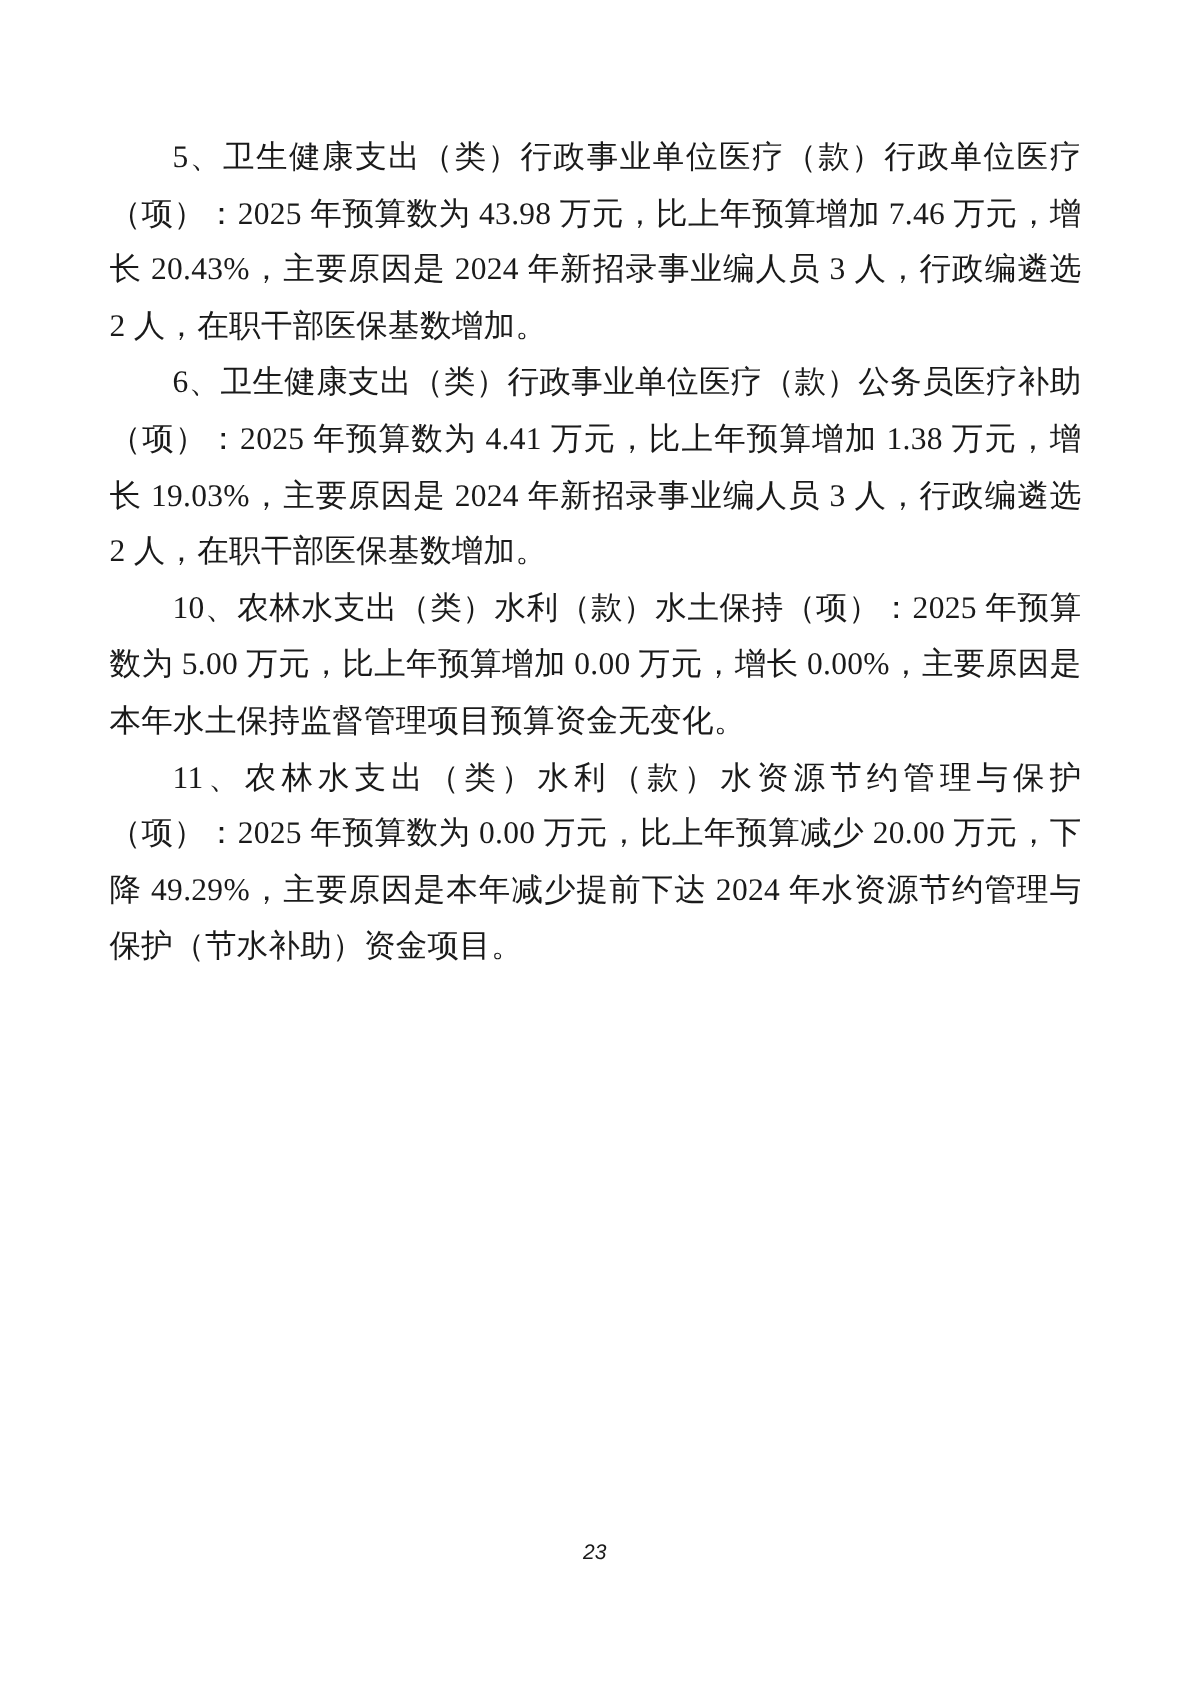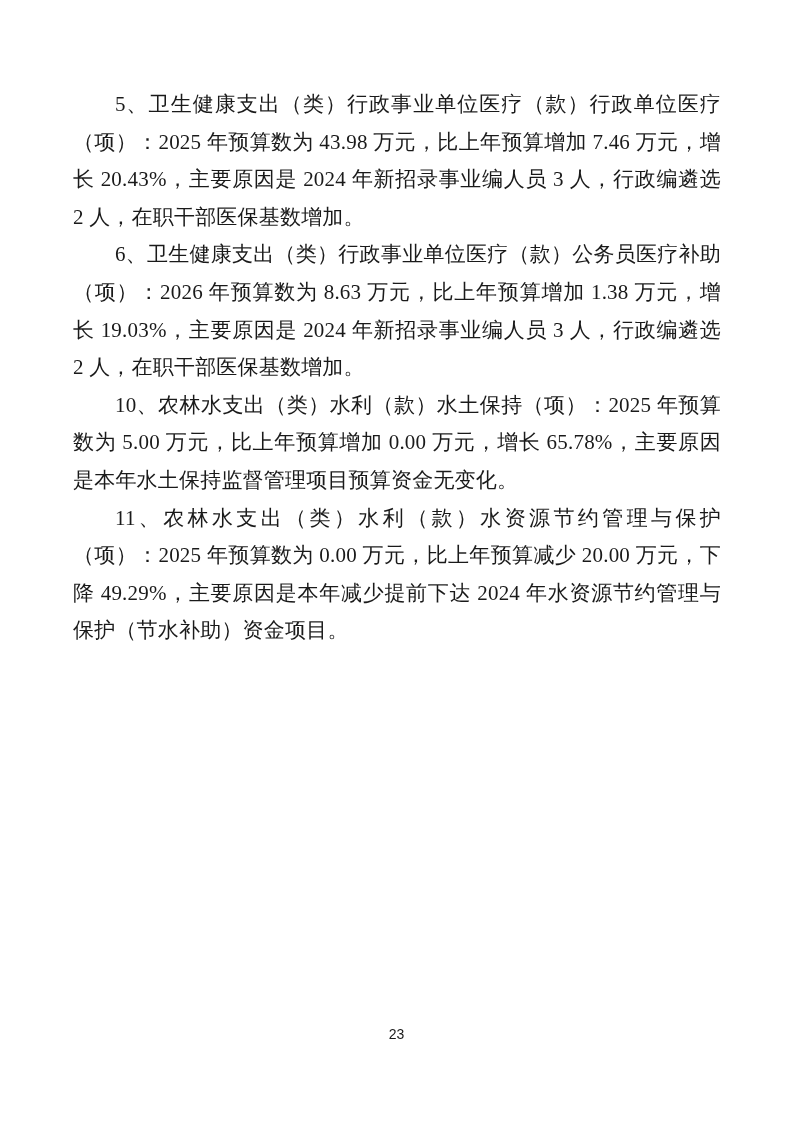--- a/index.html
+++ b/index.html
@@ -38,26 +38,27 @@
     }
     .page-number {
       position: absolute;
       top: 1026px;
       left: 0;
       width: 793px;
       text-align: center;
       font-family: "Liberation Sans", "DejaVu Sans", sans-serif;
       font-size: 14px;
       color: #1a1a1a;
+      font-style: italic;
     }
   </style>
 </head>
 <body>
 
 <div class="page">
   <div class="body-text">
     <p>5、卫生健康支出（类）行政事业单位医疗（款）行政单位医疗（项）：2025 年预算数为 43.98 万元，比上年预算增加 7.46 万元，增长 20.43%，主要原因是 2024 年新招录事业编人员 3 人，行政编遴选 2 人，在职干部医保基数增加。</p>
-    <p>6、卫生健康支出（类）行政事业单位医疗（款）公务员医疗补助（项）：2026 年预算数为 8.63 万元，比上年预算增加 1.38 万元，增长 19.03%，主要原因是 2024 年新招录事业编人员 3 人，行政编遴选 2 人，在职干部医保基数增加。</p>
-    <p>10、农林水支出（类）水利（款）水土保持（项）：2025 年预算数为 5.00 万元，比上年预算增加 0.00 万元，增长 65.78%，主要原因是本年水土保持监督管理项目预算资金无变化。</p>
+    <p>6、卫生健康支出（类）行政事业单位医疗（款）公务员医疗补助（项）：2025 年预算数为 4.41 万元，比上年预算增加 1.38 万元，增长 19.03%，主要原因是 2024 年新招录事业编人员 3 人，行政编遴选 2 人，在职干部医保基数增加。</p>
+    <p>10、农林水支出（类）水利（款）水土保持（项）：2025 年预算数为 5.00 万元，比上年预算增加 0.00 万元，增长 0.00%，主要原因是本年水土保持监督管理项目预算资金无变化。</p>
     <p>11、农林水支出（类）水利（款）水资源节约管理与保护（项）：2025 年预算数为 0.00 万元，比上年预算减少 20.00 万元，下降 49.29%，主要原因是本年减少提前下达 2024 年水资源节约管理与保护（节水补助）资金项目。</p>
   </div>
   <div class="page-number">23</div>
 </div>
 
 </body></html>

